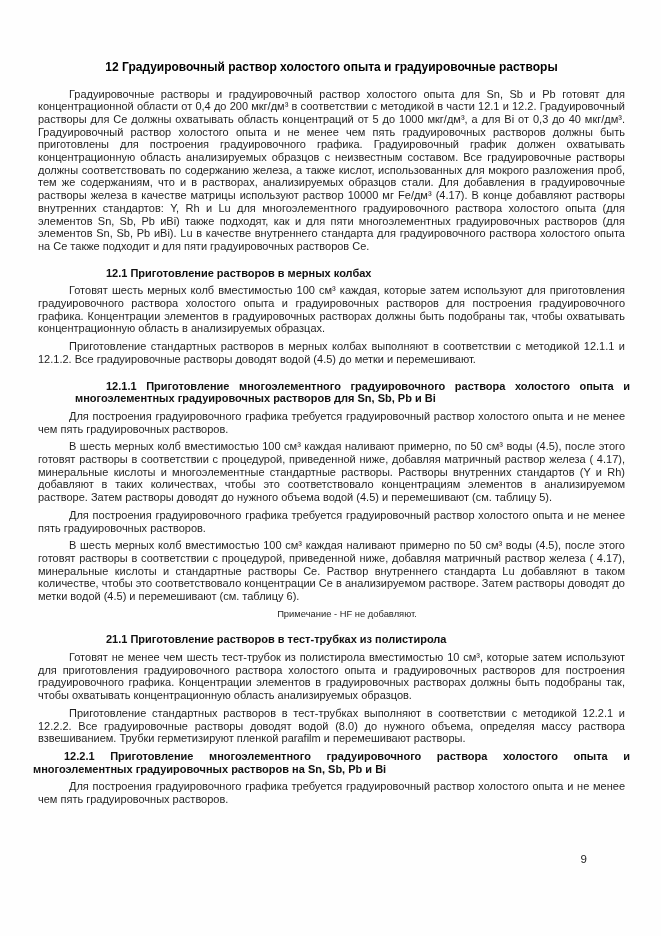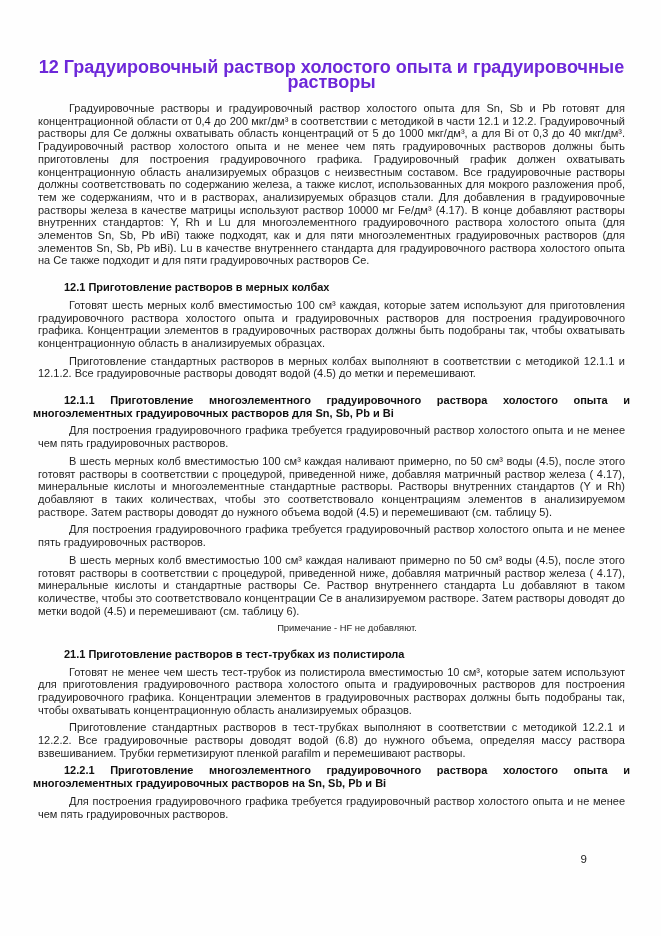--- a/index.html
+++ b/index.html
@@ -18,38 +18,38 @@
   .doc-header {
     text-align:right;
     font-weight:700;
     font-size:11px;
     margin:0 0 15px 0;
     color:#111;
   }
   .doc-title {
     text-align:center;
     font-weight:700;
-    font-size:18px;
+    font-size:12px;
     line-height:14.5px;
     margin:0 0 13px 0;
-    color:#6d28d9;
+    color:#000000;
   }
   p.body {
     margin:5px;
     text-align:justify;
     text-indent:31px;
   }
   .hd {
     font-weight:700;
     text-align:justify;
     text-indent:31px;
     margin:0;
     color:#111;
   }
-  .gap-before { margin-top:14px; }
+  .gap-before { margin-top:14px;margin-left:42px; }
   .note {
     margin:2px 0 0 0;
     font-size:9.4px;
     line-height:11.5px;
     text-indent:31px;
     text-align:center;
   }
   .page-number {
     position:absolute;
     top:853px;
@@ -82,21 +82,21 @@
 
   <div>
     <p class="body">Для построения градуировочного графика требуется градуировочный раствор холостого опыта и не менее пять градуировочных растворов.</p>
     <p class="body">В шесть мерных колб вместимостью 100 см³ каждая наливают примерно по 50 см³ воды (4.5), после этого готовят растворы в соответствии с процедурой, приведенной ниже, добавляя матричный раствор железа ( 4.17), минеральные кислоты и стандартные растворы Ce. Раствор внутреннего стандарта Lu добавляют в таком количестве, чтобы это соответствовало концентрации Ce в анализируемом растворе. Затем растворы доводят до метки водой (4.5) и перемешивают (см. таблицу 6).</p>
     <p class="note">Примечание -  HF не добавляют.</p>
   </div>
 
   <div>
     <p class="hd gap-before">21.1 Приготовление растворов в тест-трубках из полистирола</p>
     <p class="body">Готовят не менее чем шесть тест-трубок из полистирола вместимостью 10 см³, которые затем используют для приготовления градуировочного раствора холостого опыта и градуировочных растворов для построения градуировочного графика. Концентрации элементов в градуировочных растворах должны быть подобраны так, чтобы охватывать концентрационную область анализируемых образцов.</p>
-    <p class="body">Приготовление стандартных растворов в тест-трубках выполняют в соответствии с методикой 12.2.1 и 12.2.2. Все градуировочные растворы доводят водой (6.8) до нужного объема, определяя массу раствора взвешиванием. Трубки герметизируют пленкой parafilm и перемешивают растворы.</p>
+    <p class="body">Приготовление стандартных растворов в тест-трубках выполняют в соответствии с методикой 12.2.1 и 12.2.2. Все градуировочные растворы доводят водой (8.0) до нужного объема, определяя массу раствора взвешиванием. Трубки герметизируют пленкой parafilm и перемешивают растворы.</p>
   </div>
 
   <div>
     <p class="hd">12.2.1 Приготовление многоэлементного градуировочного раствора холостого опыта и многоэлементных градуировочных растворов на Sn, Sb, Pb и Bi</p>
     <p class="body">Для построения градуировочного графика требуется градуировочный раствор холостого опыта и не менее чем пять градуировочных растворов.</p>
   </div>
 
   <div class="page-number">9</div>
 
 </div>

